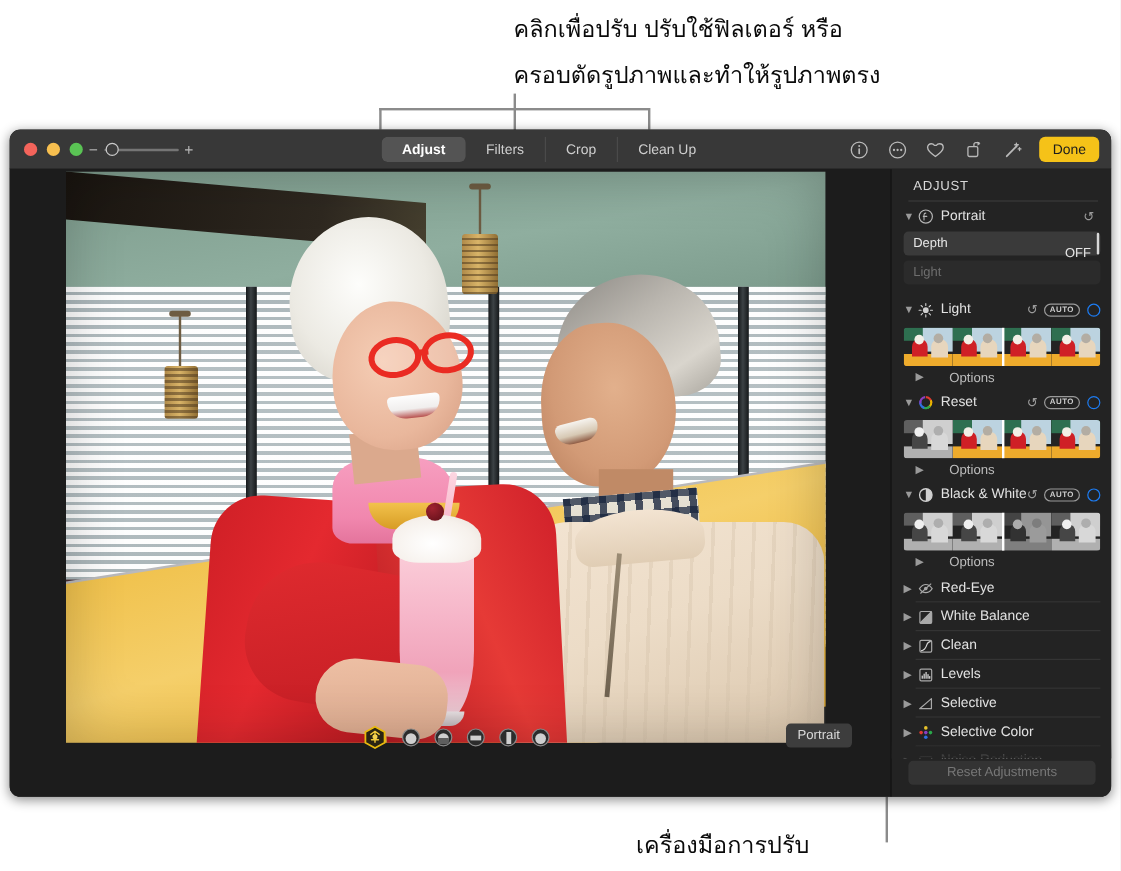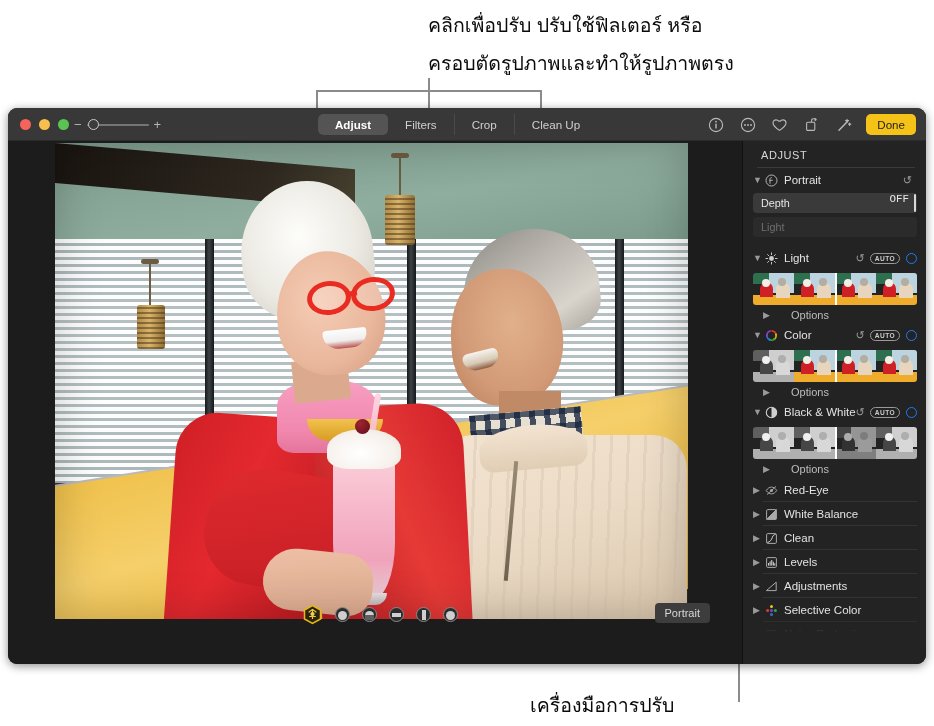--- a/index.html
+++ b/index.html
@@ -248,21 +248,21 @@
     border: 1px solid #9a9a9a; color: #cccccc;
     font-size: 6.6px; font-weight: bold; letter-spacing: .4px;
     border-radius: 7px; padding: 1px 4px 1px 4px; margin-right: 6px;
   }
   .blue-ring { width: 11px; height: 11px; border-radius: 50%; border: 1.8px solid #1d7cf2; }
 
   .row-slider { position: relative; margin: 2px 10px 0 10px; height: 20px; border-radius: 4px; background: #3a3a3a; }
   .row-slider.dim { background: #2b2b2b; }
   .row-slider .lbl { position: absolute; left: 8px; top: 4px; color: #e6e6e6; font-size: 10.8px; }
   .row-slider.dim .lbl { color: #6e6e6e; }
-  .row-slider .val { position: absolute; right: 8px; top: 0; color: #e6e6e6; font-size: 10.8px; font-family: Liberation Mono, monospace; }
+  .row-slider .val { position: absolute; right: 8px; top: 12px; color: #e6e6e6; font-size: 10.8px; }
   .row-slider .knob { position: absolute; right: 1px; top: 1px; width: 2px; height: 18px; background: #d8d8d8; border-radius: 1px; }
 
   .filmstrip { position: relative; margin: 4px 10px 0 10px; height: 32px; border-radius: 3px; overflow: hidden; display: flex; }
   .fs-cell { flex: 1 1 0; height: 32px; position: relative; overflow: hidden; }
   .fs-play { position: absolute; left: 50%; top: 0; width: 2px; height: 32px; background: #ffffff; }
 
   .options-row { position: relative; height: 19px; display: flex; align-items: center; padding-left: 20px; }
   .options-row .chev { width: 9px; }
   .options-row span.t { color: #bdbdbd; font-size: 11px; margin-left: 19px; }
 
@@ -567,21 +567,21 @@
           <span class="chev">▼</span>
           <span class="sec-ico">
             <svg width="13" height="13" viewBox="0 0 13 13">
               <circle cx="6.5" cy="6.5" r="4.6" fill="none" stroke="#e03a2f" stroke-width="1.8" stroke-dasharray="7.2 21.7" transform="rotate(-90 6.5 6.5)"></circle>
               <circle cx="6.5" cy="6.5" r="4.6" fill="none" stroke="#e8b500" stroke-width="1.8" stroke-dasharray="7.2 21.7" transform="rotate(-25 6.5 6.5)"></circle>
               <circle cx="6.5" cy="6.5" r="4.6" fill="none" stroke="#2aa84a" stroke-width="1.8" stroke-dasharray="7.2 21.7" transform="rotate(40 6.5 6.5)"></circle>
               <circle cx="6.5" cy="6.5" r="4.6" fill="none" stroke="#2f6fe0" stroke-width="1.8" stroke-dasharray="7.2 21.7" transform="rotate(105 6.5 6.5)"></circle>
               <circle cx="6.5" cy="6.5" r="4.6" fill="none" stroke="#8a3fc0" stroke-width="1.8" stroke-dasharray="7.2 21.7" transform="rotate(170 6.5 6.5)"></circle>
             </svg>
           </span>
-          <span class="sec-name">Color</span>
+          <span class="sec-name">Reset</span>
           <span class="revert">↺</span>
           <span class="auto-pill">AUTO</span>
           <span class="blue-ring"></span>
         </div>
         <div class="filmstrip">
           <div class="fs-cell gs">
               <div class="mini">
                 <div class="c m-sky"></div>
                 <div class="c m-win"></div>
                 <div class="c m-tbl"></div>
@@ -744,21 +744,21 @@
           </span>
           <span class="sec-name">Levels</span>
         </div>
         <div class="list-row">
           <span class="chev">▶</span>
           <span class="sec-ico">
             <svg width="13" height="13" viewBox="0 0 13 13">
                 <path d="M1.4 10.6 11.2 2.2v8.4z" fill="none" stroke="#a9a9a9" stroke-width="1" stroke-linejoin="round"></path>
               </svg>
           </span>
-          <span class="sec-name">Adjustments</span>
+          <span class="sec-name">Selective</span>
         </div>
         <div class="list-row">
           <span class="chev">▶</span>
           <span class="sec-ico">
             <svg width="13" height="13" viewBox="0 0 13 13">
                 <circle cx="6.5" cy="2.6" r="1.5" fill="#e8c32a"></circle>
                 <circle cx="2.6" cy="6.5" r="1.5" fill="#e03a2f"></circle>
                 <circle cx="10.4" cy="6.5" r="1.5" fill="#2aa84a"></circle>
                 <circle cx="6.5" cy="10.4" r="1.5" fill="#2f6fe0"></circle>
                 <circle cx="6.5" cy="6.5" r="1.5" fill="#8a3fc0"></circle>
@@ -779,16 +779,17 @@
                   <rect x="7" y="7.4" width="1.4" height="1.4"></rect>
                 </g>
               </svg>
           </span>
           <span class="sec-name">Noise Reduction</span>
         </div>
 
       </div>
 
       <div class="panel-fade"></div>
+      <div class="reset-btn">Reset Adjustments</div>
     </div>
 
   </div>
 </div>
 
 </body></html>

